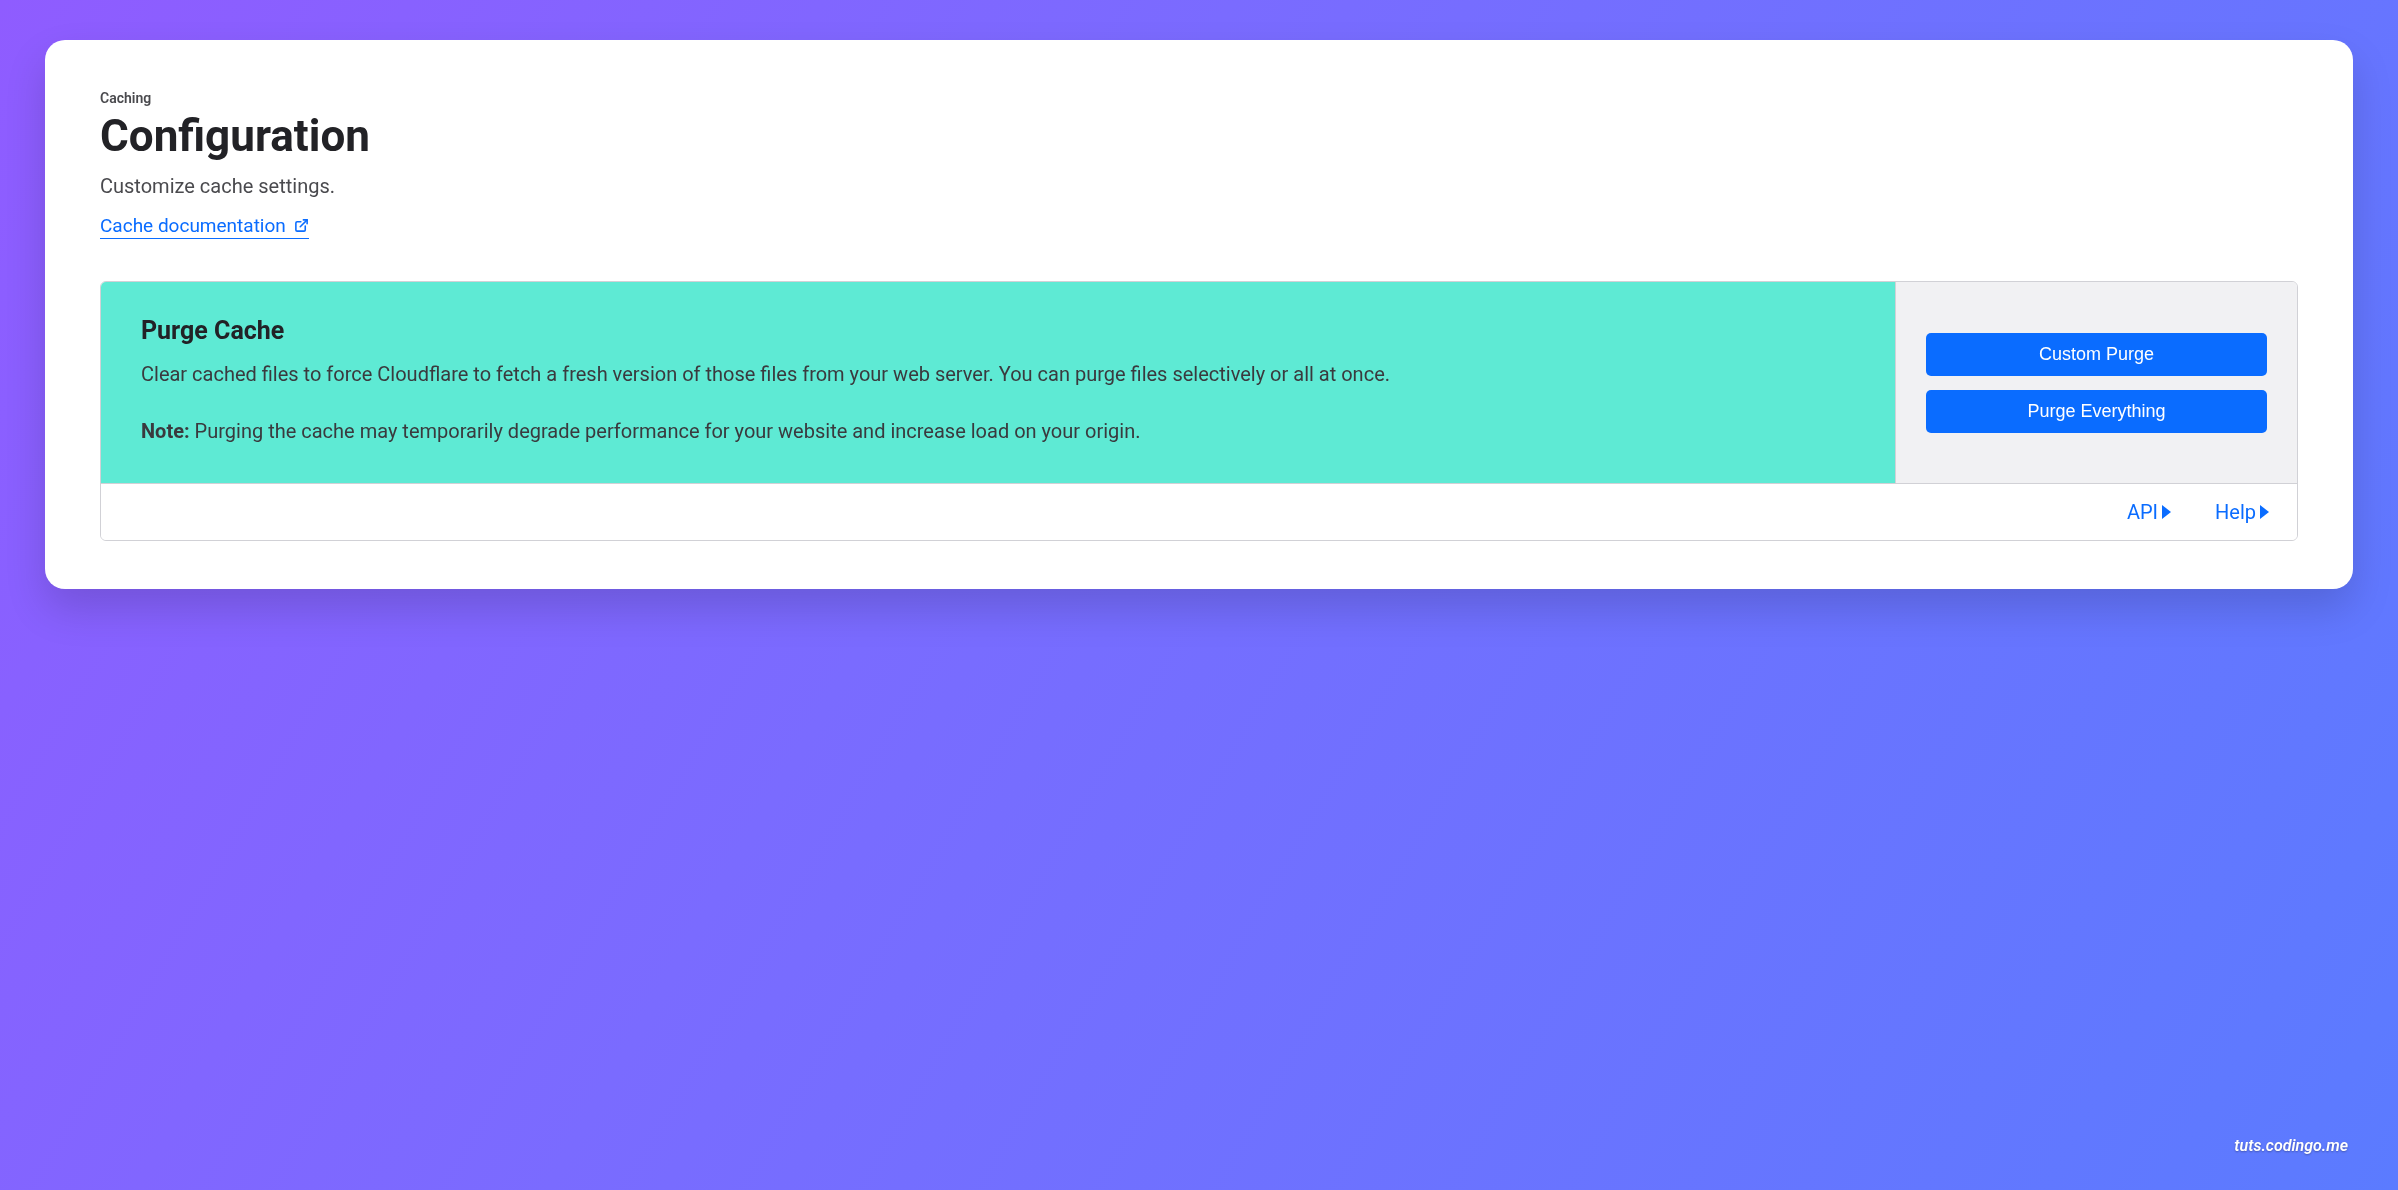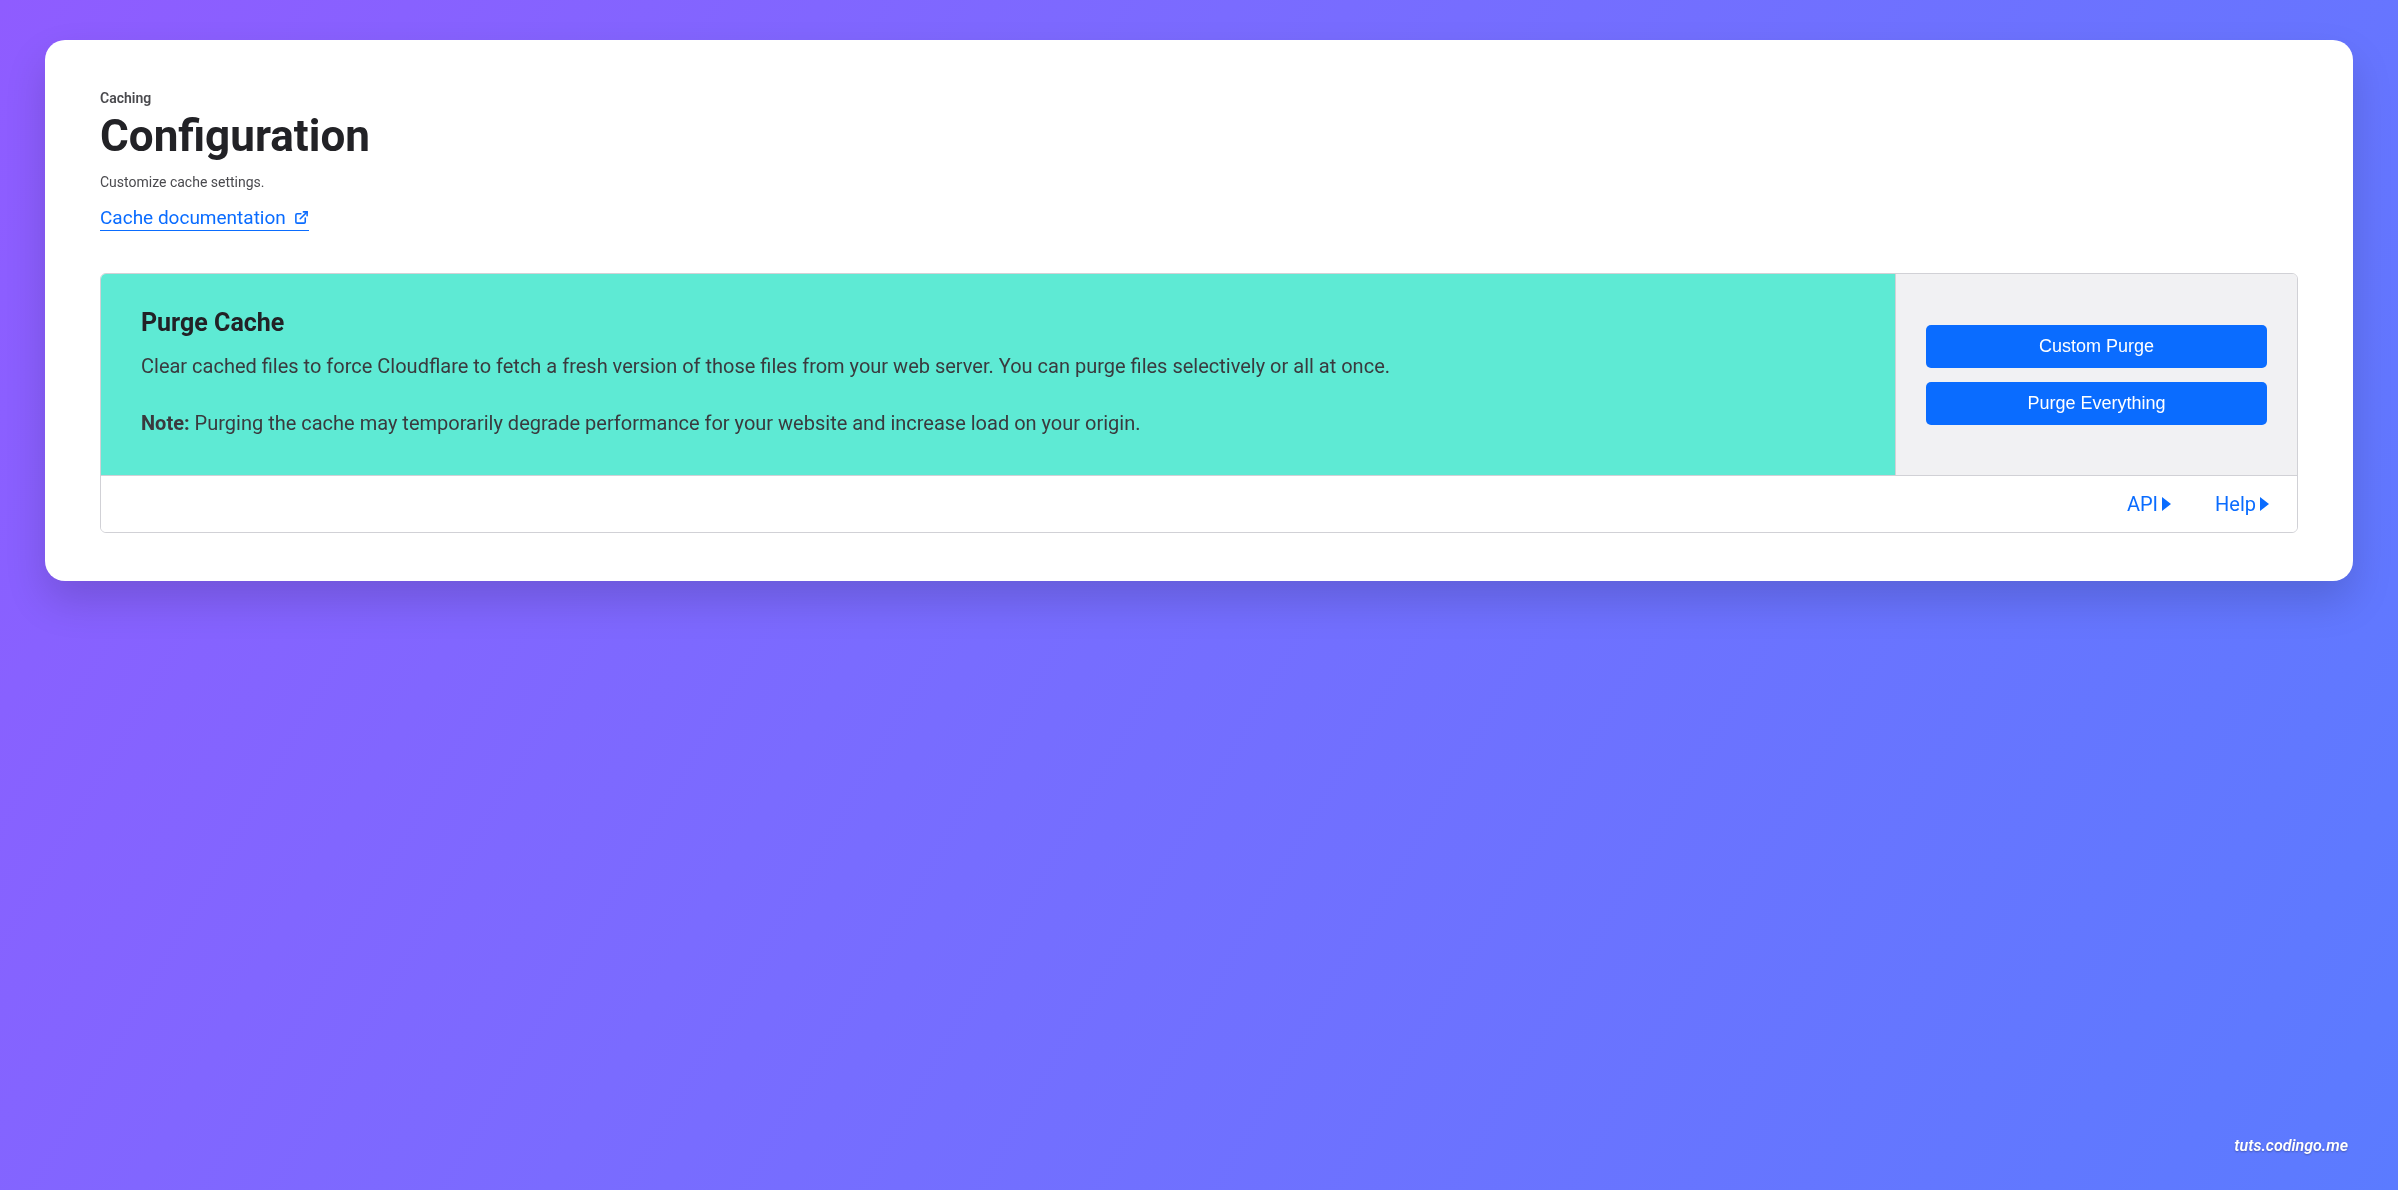--- a/index.html
+++ b/index.html
@@ -42,21 +42,21 @@
     }
     
     .page-title {
       font-size: 44px;
       font-weight: 700;
       color: #222226;
       margin-bottom: 12px;
     }
     
     .page-subtitle {
-      font-size: 14px;
+      font-size: 20px;
       color: #4a4a4e;
       margin-bottom: 16px;
     }
     
     .doc-link {
       display: inline-flex;
       align-items: center;
       gap: 8px;
       color: #0a6cff;
       font-size: 19px;

